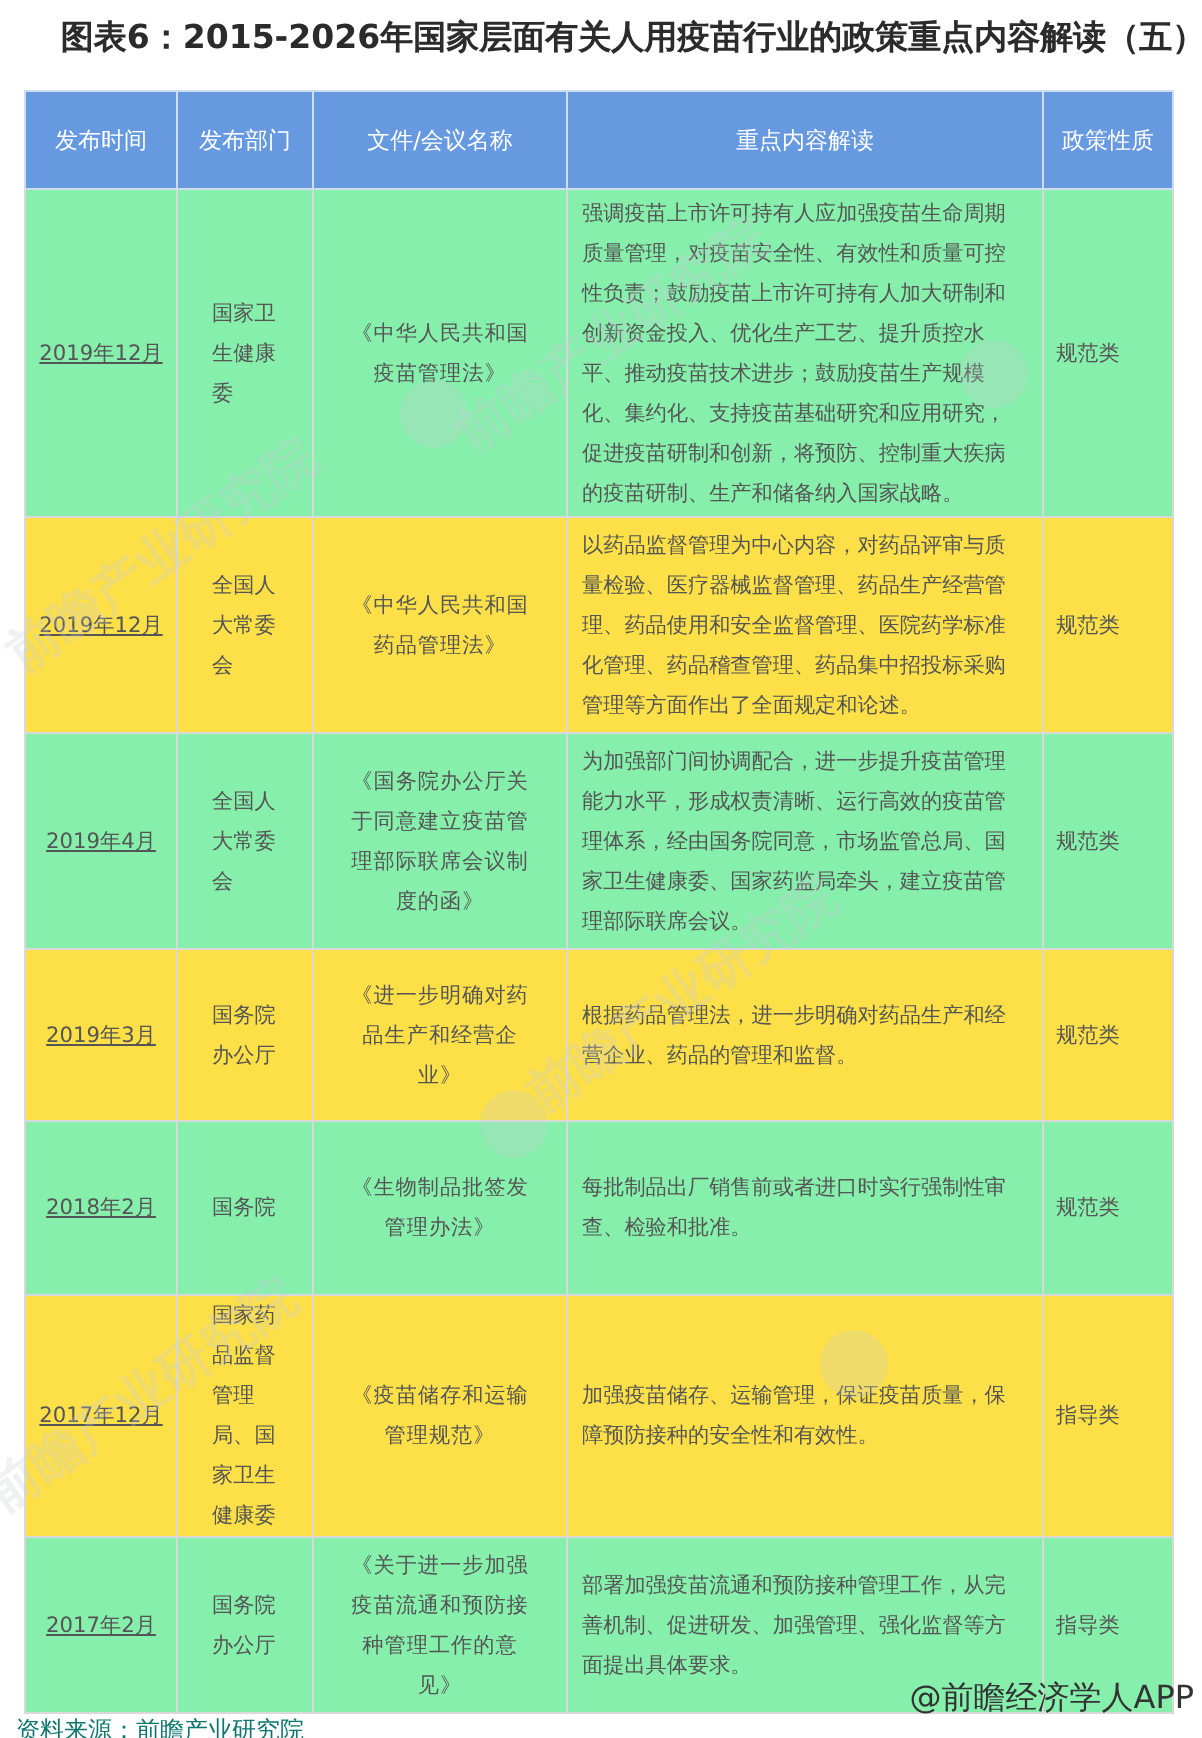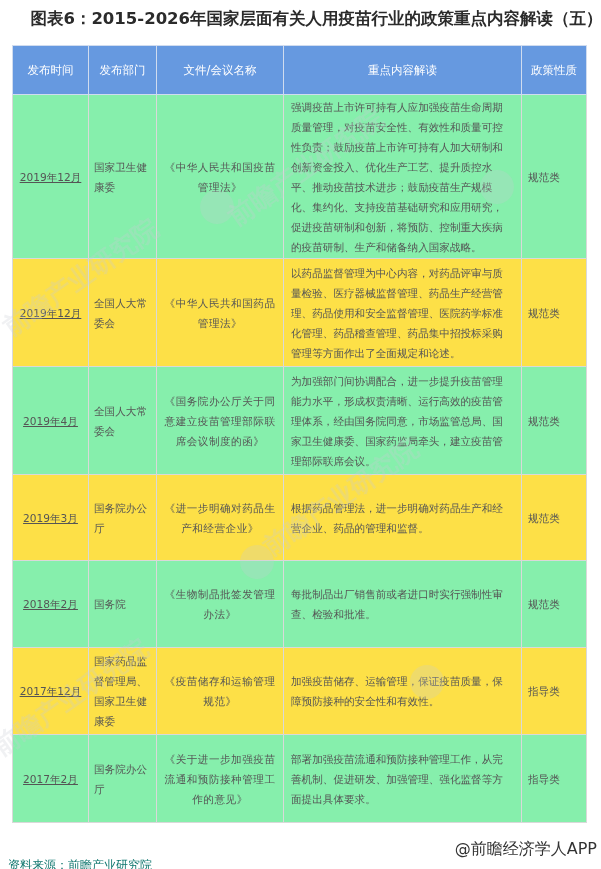--- a/index.html
+++ b/index.html
@@ -16,21 +16,21 @@
     .table-wrap { position: absolute; left: 12px; top: 45px; width: 574px; }
     table {
       border-collapse: collapse; width: 574px; table-layout: fixed;
       font-size: 10.6px; line-height: 20px; border-radius: 15px;
     }
     th, td { border: 1px solid #d9d9d9; }
     th {
       background: #6699e0; color: #ffffff; font-weight: normal; height: 46px;
       font-size: 11.5px; border-color: #d0dcef;
     }
-    td { padding: 0 5px; vertical-align: middle; color: #555; }
+    td { padding: 0 17px; vertical-align: middle; color: #555; }
     tr.gray td { background: #86efac; }
     tr.white td { background: #fde047; }
     td.c-date { text-align: center; padding: 0 2px; text-decoration: underline; }
     td.c-dept { text-align: left; }
     td.c-doc { text-align: center; letter-spacing: 0.5px; }
     td.c-content { text-align: left; padding: 0 8px 0 7px; }
     td.c-type { text-align: left; padding-left: 6px; }
     .watermark {
       position: absolute; font-size: 26px; font-weight: bold; color: rgba(200,205,212,0.28);
       transform: rotate(-35deg); pointer-events: none; white-space: nowrap;

